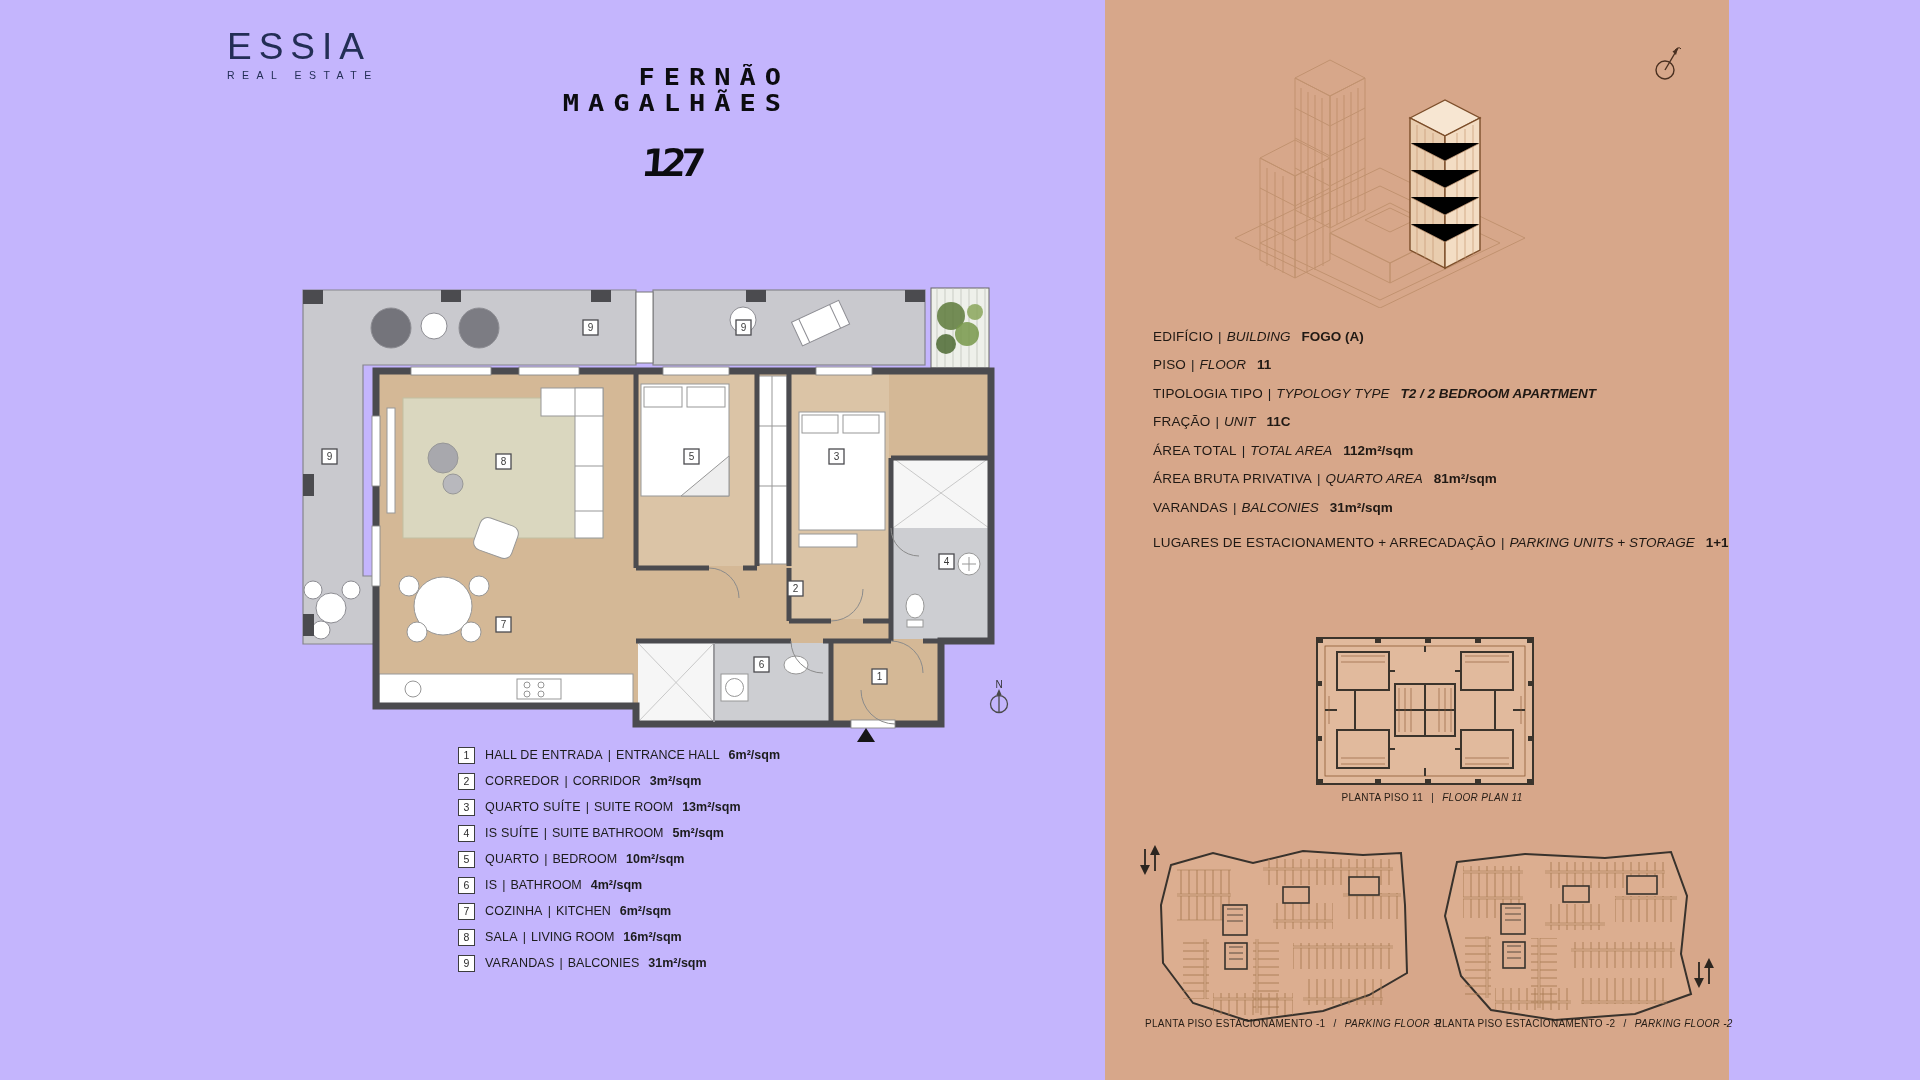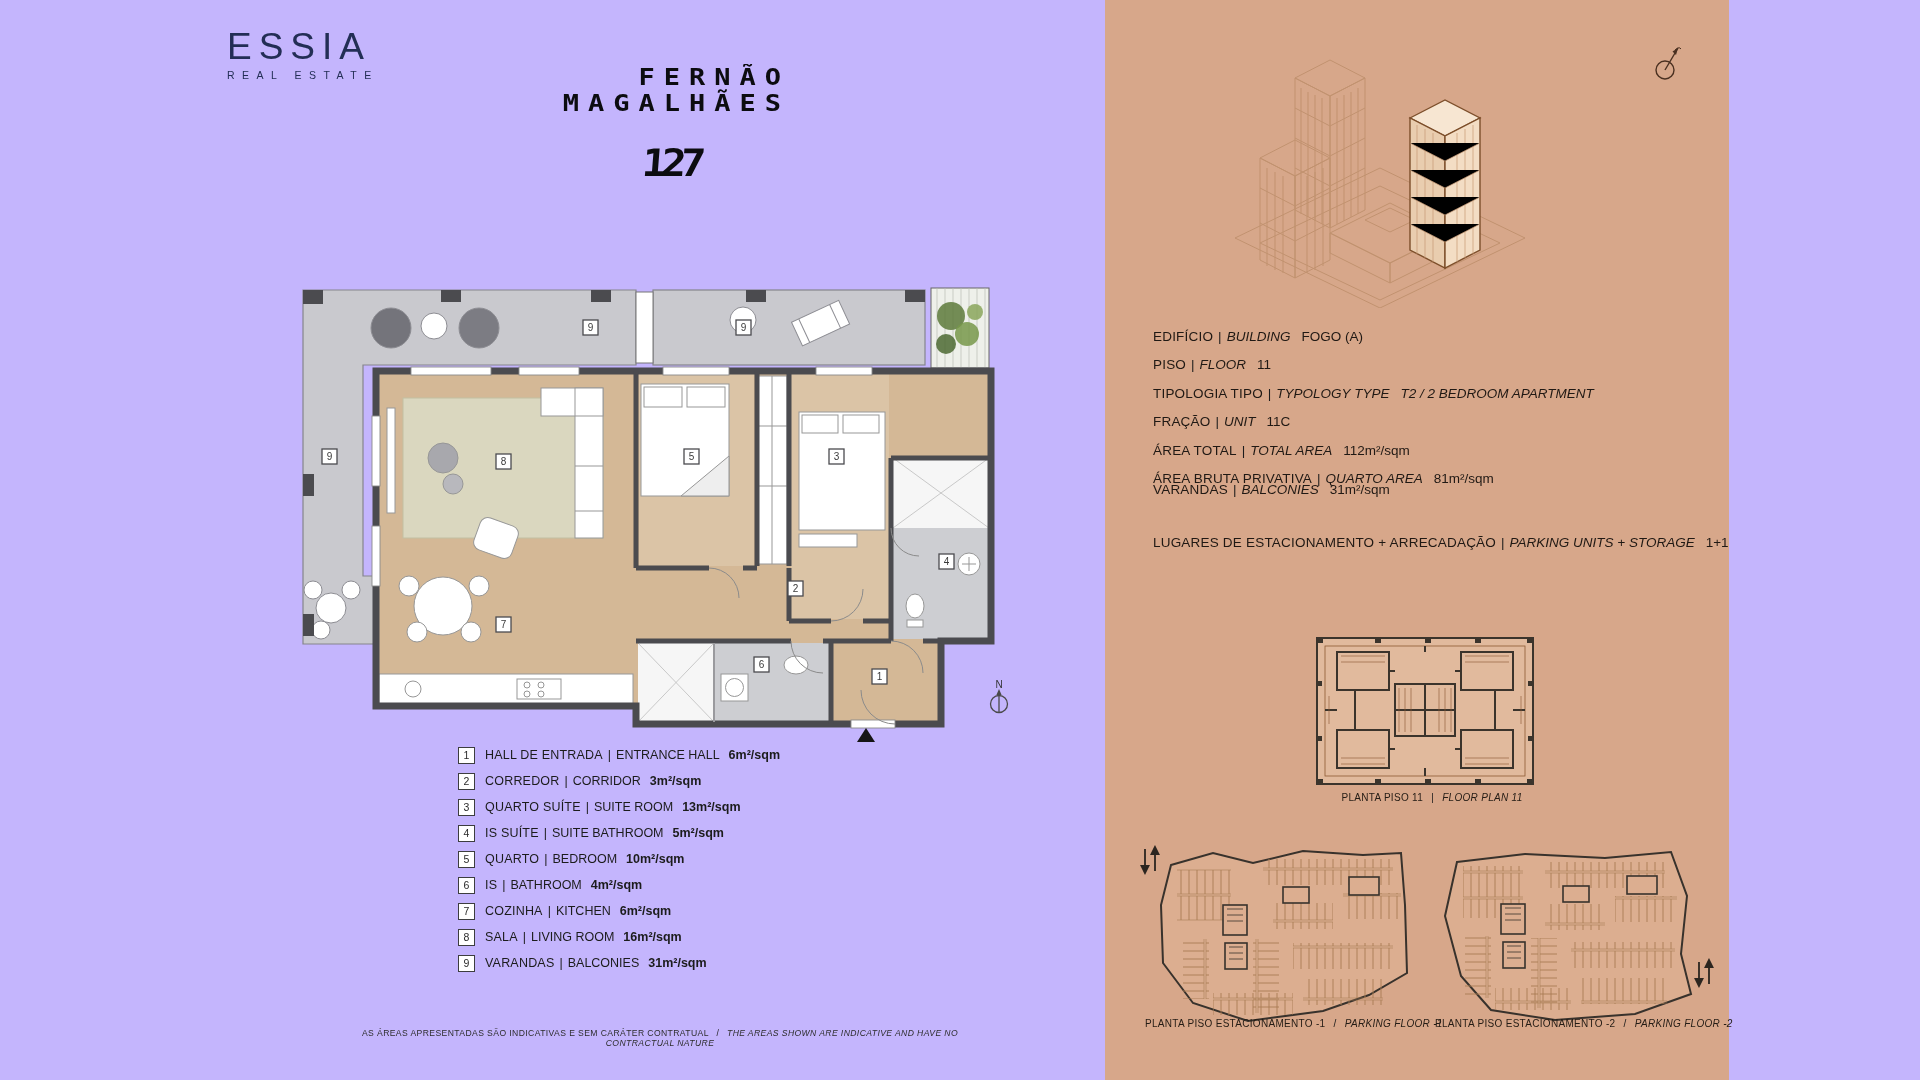--- a/index.html
+++ b/index.html
@@ -30,21 +30,21 @@
   .legend-area{font-weight:bold;margin-left:9px;}
 
   .disclaimer{font-size:8.6px;color:#2d2d2d;letter-spacing:.4px;text-align:center;}
   .disclaimer .en{font-style:italic;}
 
   
   #panel{left:1105px;top:0;width:624px;height:1080px;background:#d7a78a;}
   .detail-row{left:48px;font-size:13.5px;color:#201914;white-space:nowrap;line-height:1.05;}
   .detail-row .pt{letter-spacing:.2px;}
   .detail-row .en{font-style:italic;}
-  .detail-row .val{font-weight:normal;margin-left:11px;text-align:right;}
+  .detail-row .val{font-weight:bold;margin-left:11px;text-align:right;}
   .detail-row .val.italic{font-style:italic;}
 
   .caption{font-size:10px;color:#241c15;letter-spacing:.3px;text-align:center;white-space:nowrap;}
   .caption .en{font-style:italic;}
 
   svg{display:block;}
 </style>
 </head>
 <body>
 
@@ -286,25 +286,20 @@
       </div>
     <div class="legend-row">
         <span class="legend-num">9</span>
         <span class="legend-pt">VARANDAS</span>
         <span class="sep">|</span>
         <span class="legend-en">BALCONIES</span>
         <span class="legend-area">31m²/sqm</span>
       </div>
   </div>
 
-  <div class="abs disclaimer" style="left:340px;top:1028px;width:640px;">
-    <span class="pt">AS ÁREAS APRESENTADAS SÃO INDICATIVAS E SEM CARÁTER CONTRATUAL</span>
-    <span class="sep">/</span>
-    <span class="en">THE AREAS SHOWN ARE INDICATIVE AND HAVE NO CONTRACTUAL NATURE</span>
-  </div>
 
   <div class="abs" id="panel">
 
     <svg class="abs" style="left:110px;top:18px;" width="330" height="290" viewBox="0 0 330 290">
       <g stroke="#bf906d" stroke-width="1" fill="none" opacity=".9">
         <polygon points="20,220 165,150 310,220 165,290"></polygon>
         <polygon points="45,225 165,168 285,225 165,282"></polygon>
 
         <polygon points="80,60 115,42 150,60 115,78"></polygon>
         <polygon points="80,60 80,192 115,210 115,78"></polygon>
@@ -342,21 +337,21 @@
       <path d="M30,14 q4,-4 6,-1" stroke="#4a3020" stroke-width="1" fill="none"></path>
     </svg>
 
     <div>
       <div class="abs detail-row" style="top:330px;"><span class="pt">EDIFÍCIO</span><span class="sep">|</span><span class="en">BUILDING</span><span class="val">FOGO (A)</span></div>
       <div class="abs detail-row" style="top:358px;"><span class="pt">PISO</span><span class="sep">|</span><span class="en">FLOOR</span><span class="val">11</span></div>
       <div class="abs detail-row" style="top:387px;"><span class="pt">TIPOLOGIA TIPO</span><span class="sep">|</span><span class="en">TYPOLOGY TYPE</span><span class="val italic">T2 / 2 BEDROOM APARTMENT</span></div>
       <div class="abs detail-row" style="top:415px;"><span class="pt">FRAÇÃO</span><span class="sep">|</span><span class="en">UNIT</span><span class="val">11C</span></div>
       <div class="abs detail-row" style="top:444px;"><span class="pt">ÁREA TOTAL</span><span class="sep">|</span><span class="en">TOTAL AREA</span><span class="val">112m²/sqm</span></div>
       <div class="abs detail-row" style="top:472px;"><span class="pt">ÁREA BRUTA PRIVATIVA</span><span class="sep">|</span><span class="en">QUARTO AREA</span><span class="val">81m²/sqm</span></div>
-      <div class="abs detail-row" style="top:483px;"><span class="pt">VARANDAS</span><span class="sep">|</span><span class="en">BALCONIES</span><span class="val">31m²/sqm</span></div>
+      <div class="abs detail-row" style="top:501px;"><span class="pt">VARANDAS</span><span class="sep">|</span><span class="en">BALCONIES</span><span class="val">31m²/sqm</span></div>
       <div class="abs detail-row" style="top:536px;"><span class="pt">LUGARES DE ESTACIONAMENTO + ARRECADAÇÃO</span><span class="sep">|</span><span class="en">PARKING UNITS + STORAGE</span><span class="val">1+1</span></div>
     </div>
 
     <svg class="abs" style="left:210px;top:636px;" width="220" height="150" viewBox="0 0 220 150">
       <rect x="2" y="2" width="216" height="146" fill="#e1ba9d" stroke="#3b342c" stroke-width="2"></rect>
       <rect x="10" y="10" width="200" height="130" fill="none" stroke="#8d5a33" stroke-width="0.8"></rect>
       <g stroke="#3b342c" stroke-width="2" fill="none">
         <rect x="80" y="48" width="60" height="52"></rect>
         <path d="M80,74 H140 M110,48 V100"></path>
         <rect x="22" y="16" width="52" height="38"></rect>

